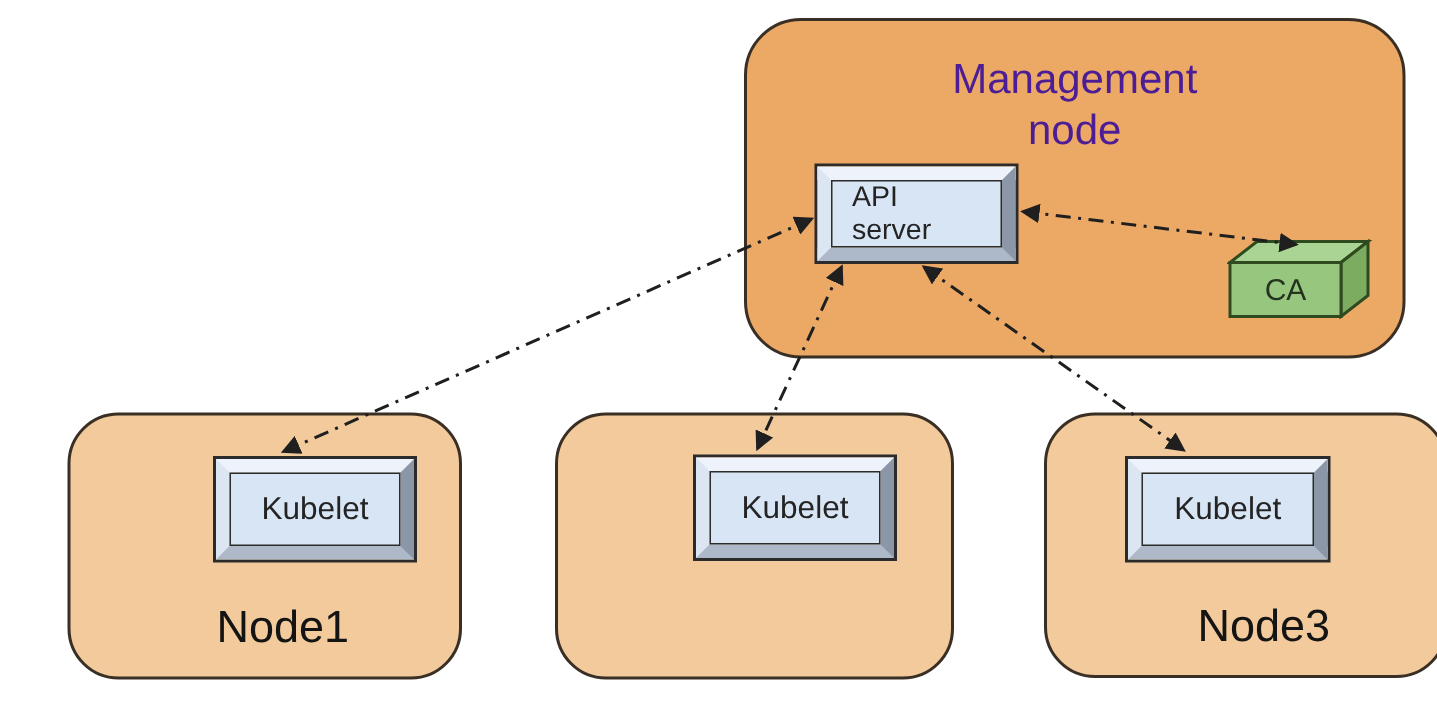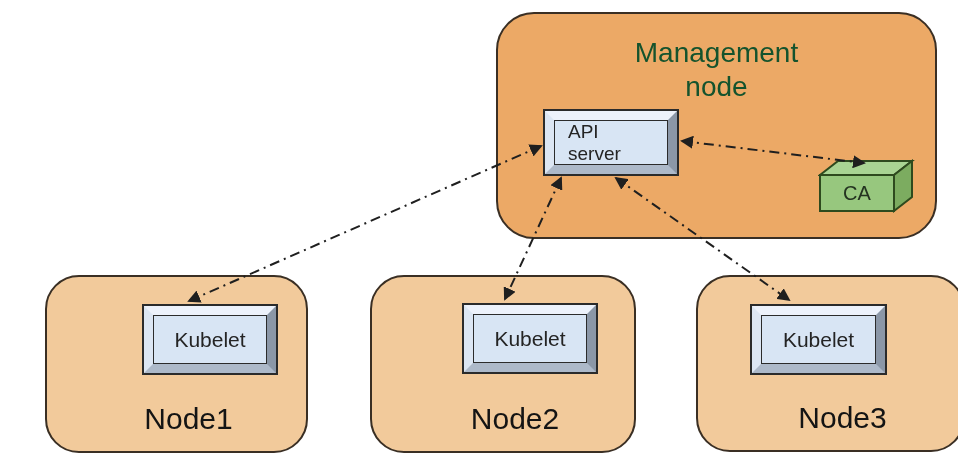--- a/index.html
+++ b/index.html
@@ -9,21 +9,21 @@
   }
   
   .group{position:absolute;box-sizing:border-box;border:2.5px solid #3a2f24;z-index:1;}
   .mgmt{left:496px;top:12px;width:441px;height:227px;border-radius:38px;background:#ECA966;}
   .worker{background:#F2CA9B;border-radius:34px;margin-left:28px;}
   .node1{left:17px;top:275px;width:263px;height:178px;}
   .node2{left:342px;top:275px;width:266px;height:178px;}
   .node3{left:668px;top:275px;width:269px;height:177px;}
   .group-title{
     position:absolute;top:22px;left:0;width:100%;text-align:center;
-    font-size:28px;line-height:1.2;white-space:pre-line;color:#14532d;
+    font-size:28px;line-height:1.2;white-space:pre-line;color:#4c1d95;
   }
   .worker-label{
     position:absolute;bottom:17px;left:12px;width:100%;text-align:center;
     font-size:30px;line-height:1;color:#141414;
   }
   
   .device{position:absolute;box-sizing:border-box;border:2px solid #2b2b2b;z-index:2;}
   .device .bevel{
     width:100%;height:100%;box-sizing:border-box;border:9px solid;
     border-color:#EDF2FB #8B97A7 #ADB9C9 #DCE6F3;
@@ -78,21 +78,20 @@
     </div>
     <div class="worker-label">Node1</div>
   </div>
 
   <div class="group worker node2">
     <div class="device kubelet-box k2">
       <div class="bevel">
         <div class="face">Kubelet</div>
       </div>
     </div>
-    <div class="worker-label">Node2</div>
   </div>
 
   <div class="group worker node3">
     <div class="device kubelet-box k3">
       <div class="bevel">
         <div class="face">Kubelet</div>
       </div>
     </div>
     <div class="worker-label">Node3</div>
   </div>

